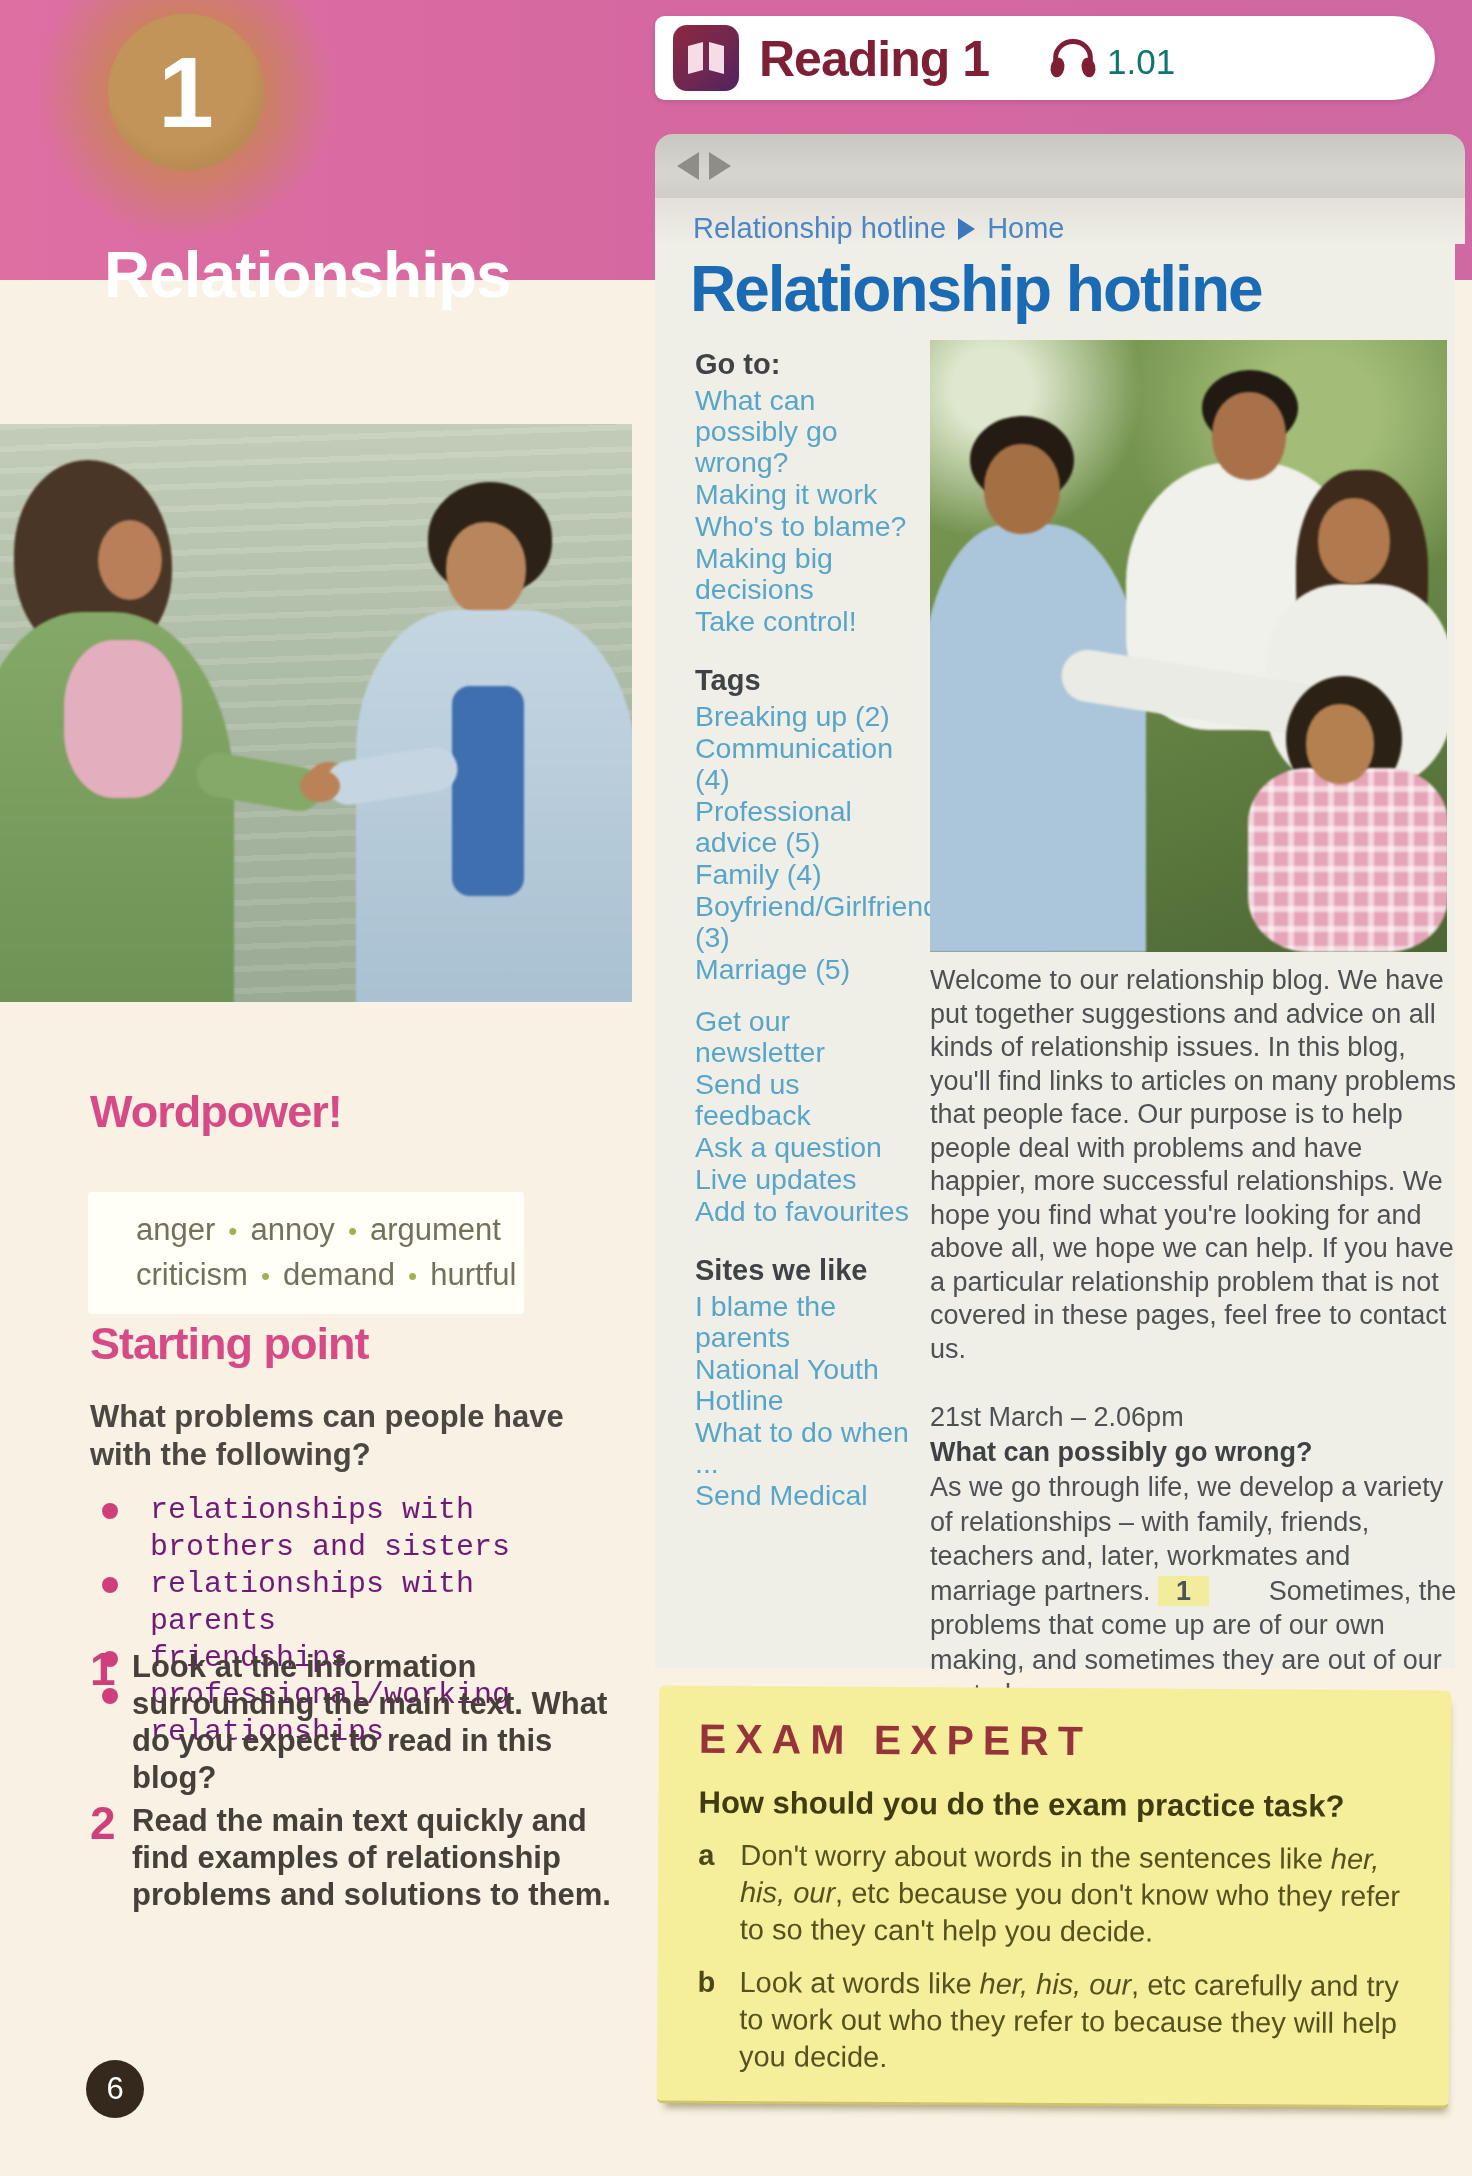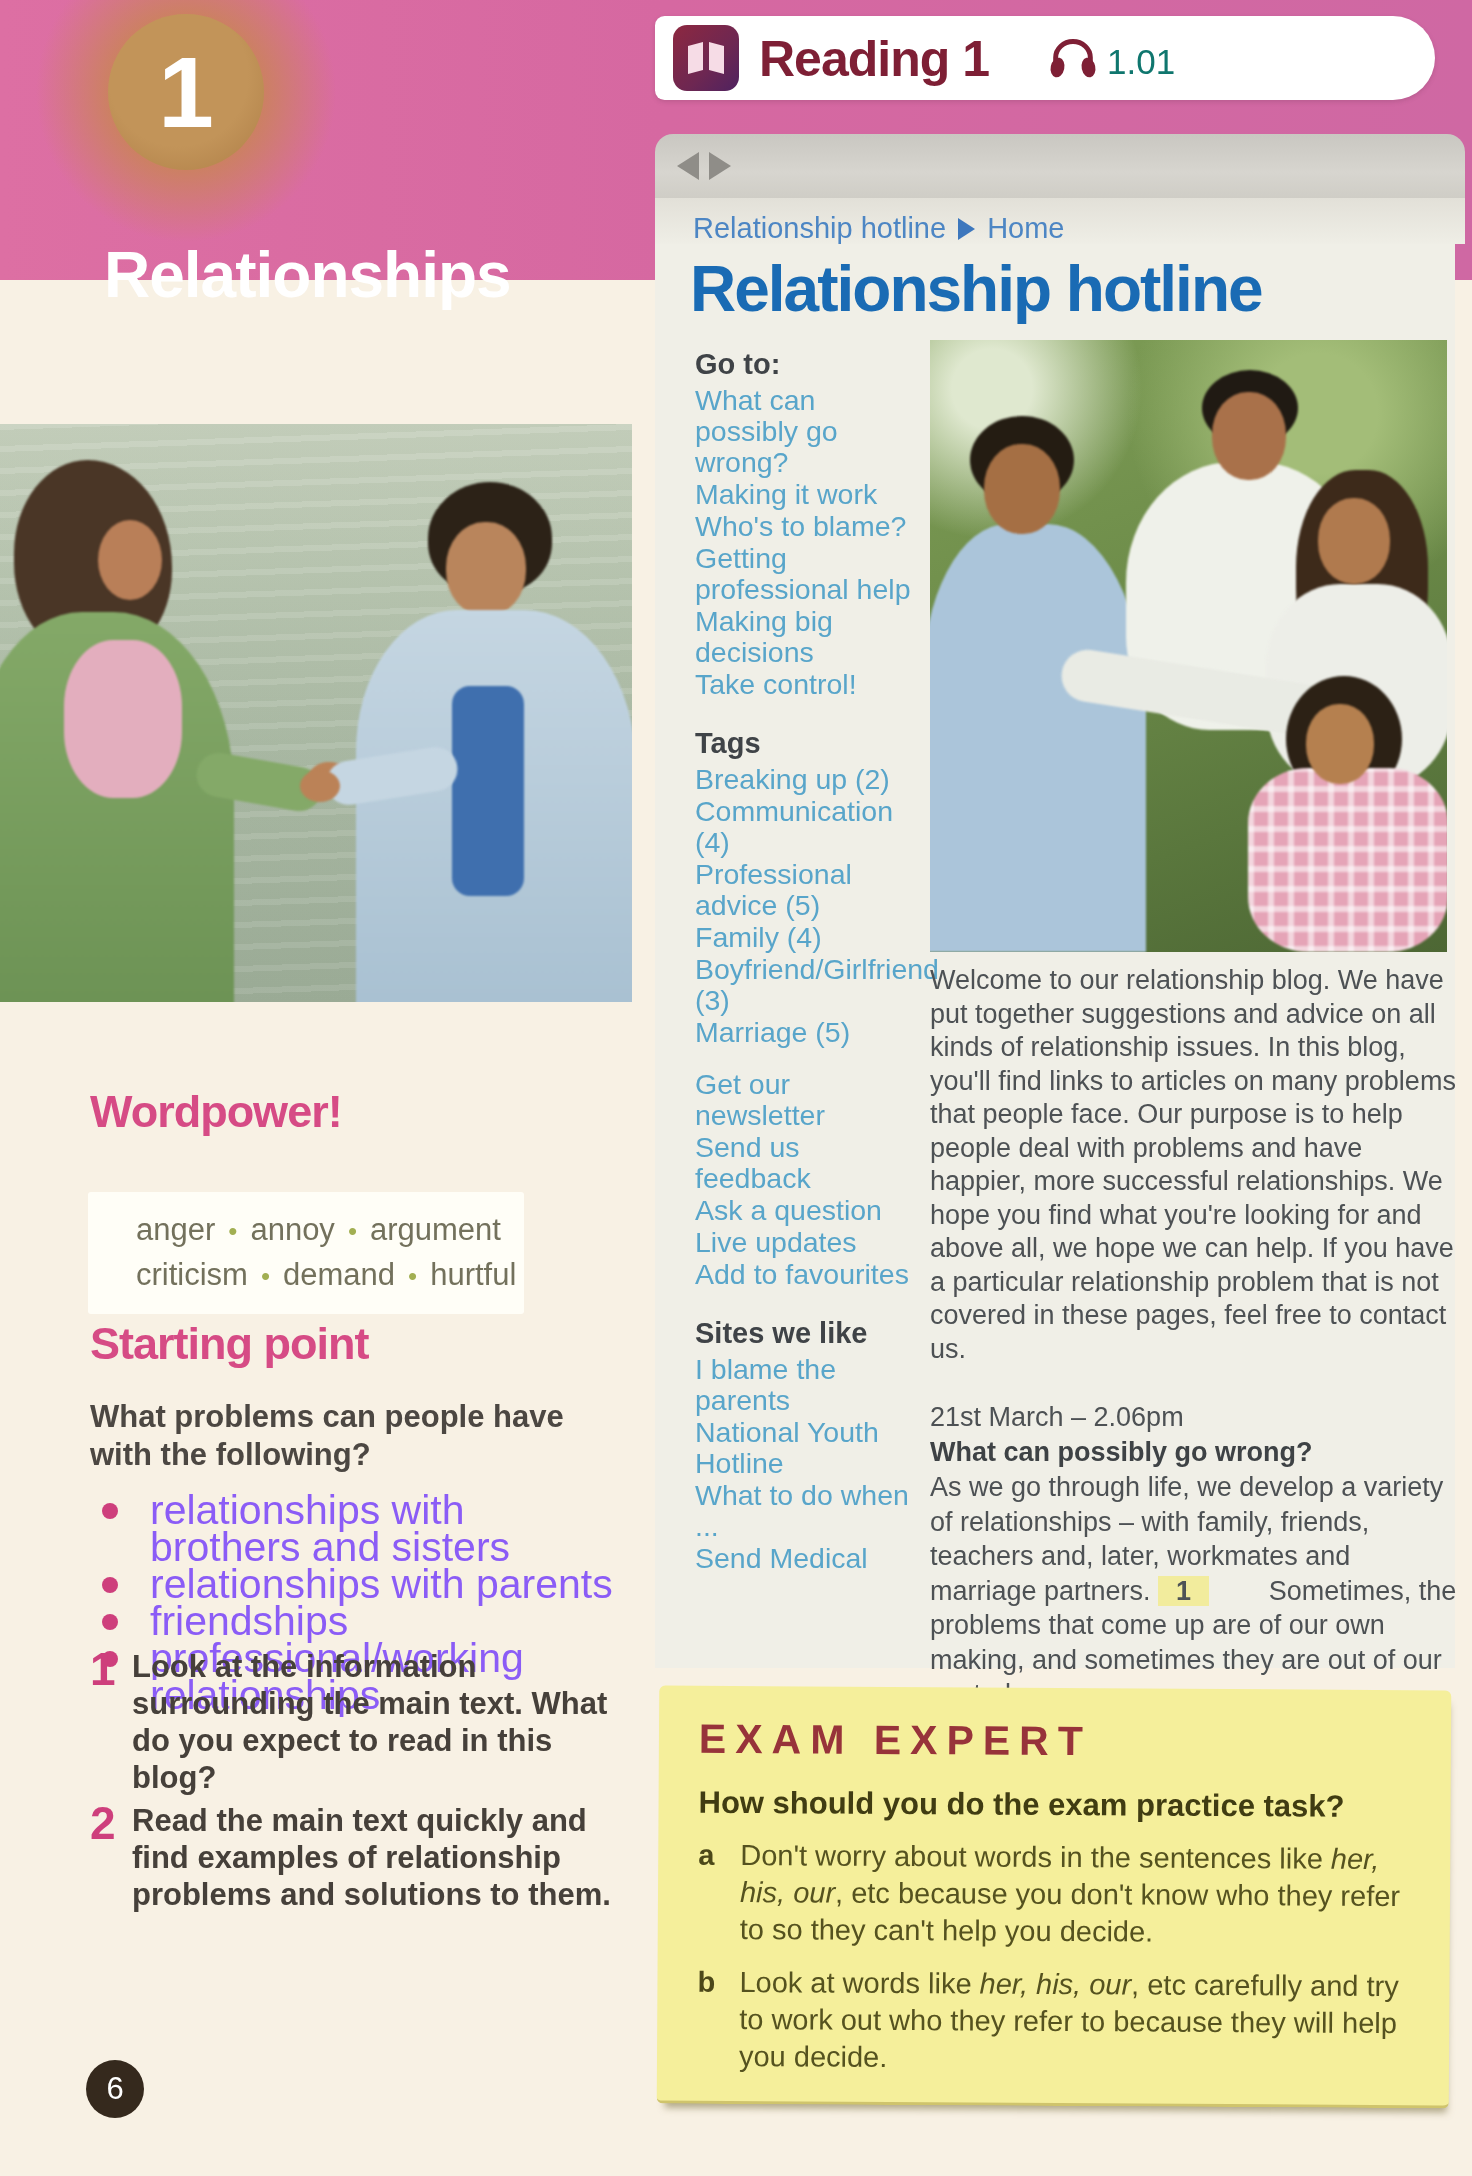--- a/index.html
+++ b/index.html
@@ -42,21 +42,21 @@
   
   .wordpower-h,.starting-h{position:absolute;left:90px;color:#d64b85;font-size:45px;font-weight:bold;letter-spacing:-1px;}
   .wordpower-h{top:1086px;}
   .starting-h{top:1318px;}
   .word-box{position:absolute;left:88px;top:1168px;width:436px;padding:16px 10px 16px 48px;box-sizing:border-box;
     background:#fffef7;border-radius:3px;font-size:31px;color:#73715c;line-height:44px;margin-top:24px;}
   .wp-row span{white-space:nowrap;}
   .wp-row span:not(:last-child)::after{content:"\2022";color:#a2af52;margin:0 13px;font-size:26px;}
   .sp-question{position:absolute;left:90px;top:1398px;width:530px;font-size:31px;font-weight:bold;color:#4c4742;line-height:38px;}
   .sp-list{position:absolute;left:96px;top:1492px;width:520px;list-style:none;margin:0;padding:0;}
-  .sp-list li{position:relative;padding-left:54px;font-size:41px;color:#8b5cf6;line-height:37px;margin-bottom:0px;}
+  .sp-list li{position:relative;padding-left:54px;font-size:30px;color:#701a75;line-height:37px;margin-bottom:0px;font-family:Liberation Mono, monospace;}
   .sp-list li::before{content:"";position:absolute;left:6px;top:11px;width:16px;height:16px;border-radius:50%;background:#ce3f7c;}
   .task{position:absolute;left:90px;width:530px;}
   .task-1{top:1648px;}
   .task-2{top:1802px;}
   .task .t-num{position:absolute;left:0;top:-6px;color:#ce3f7c;font-size:46px;font-weight:bold;}
   .task .t-text{display:block;margin-left:42px;font-size:31px;font-weight:bold;color:#46403a;line-height:37px;}
 
   
   .reading-bar{position:absolute;left:655px;top:16px;width:780px;height:84px;background:#fff;
     border-radius:10px 44px 44px 10px;box-shadow:0 2px 4px rgba(120,60,90,.25);}
@@ -217,21 +217,20 @@
     <span class="bc-arrow"></span>
     <span>Home</span>
   </div>
   <div class="blog-title">Relationship hotline</div>
 
   <div class="sidebar">
     <p class="sb-head">Go to:</p>
     <a class="sb-link">What can possibly go wrong?</a>
     <a class="sb-link">Making it work</a>
     <a class="sb-link">Who's to blame?</a>
-    <a class="sb-link">Getting professional help</a>
     <a class="sb-link">Making big decisions</a>
     <a class="sb-link">Take control!</a>
     <div class="sb-gap"></div>
     <p class="sb-head">Tags</p>
     <a class="sb-link">Breaking up (2)</a>
     <a class="sb-link">Communication (4)</a>
     <a class="sb-link">Professional advice (5)</a>
     <a class="sb-link">Family (4)</a>
     <a class="sb-link">Boyfriend/Girlfriend (3)</a>
     <a class="sb-link">Marriage (5)</a>

